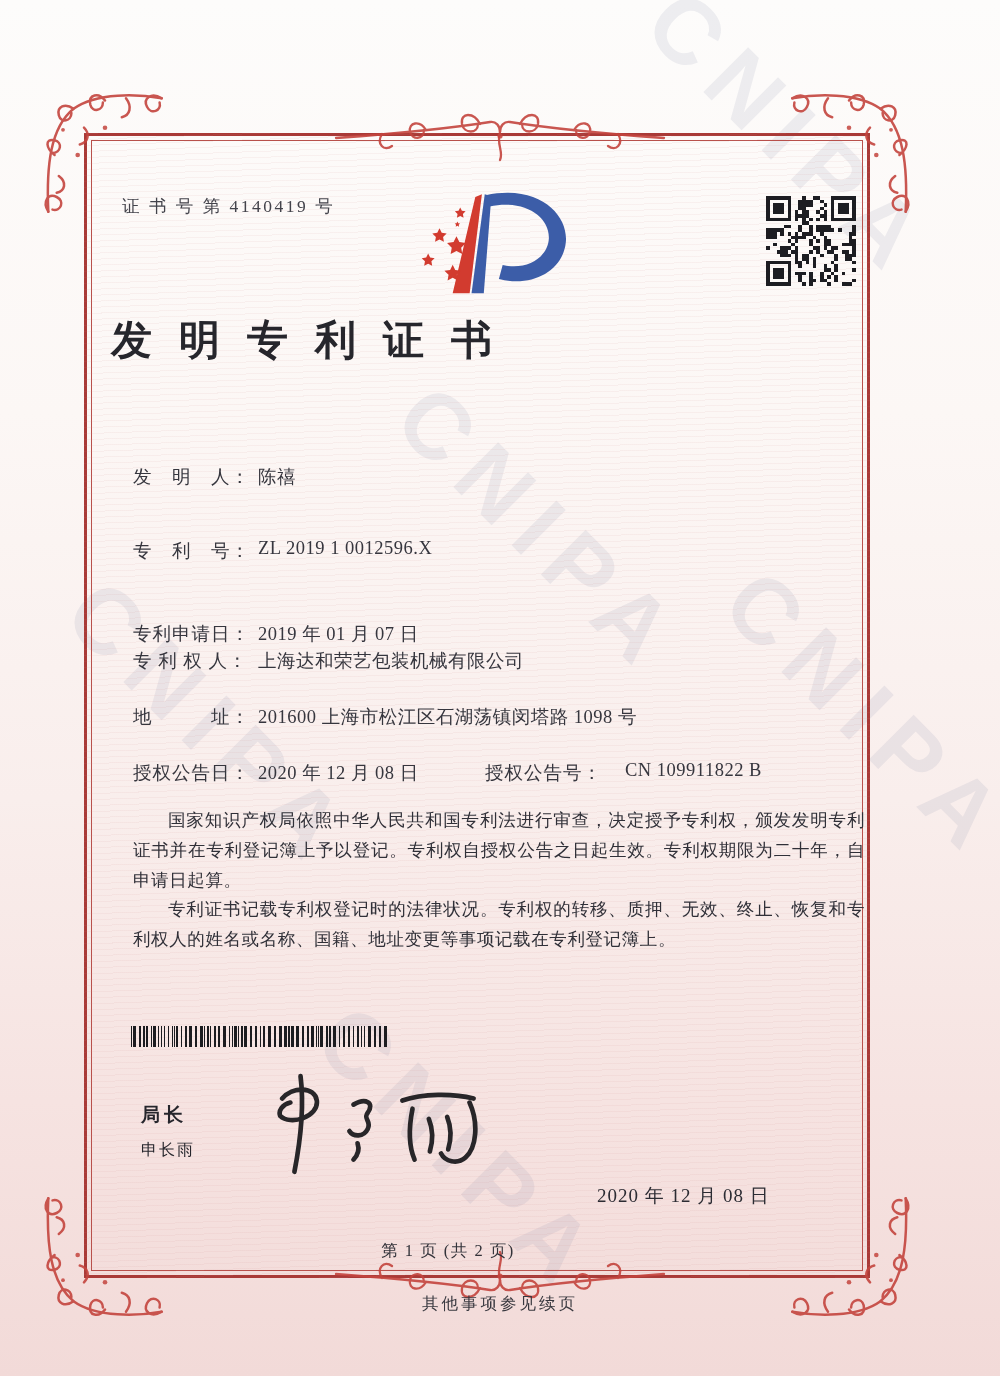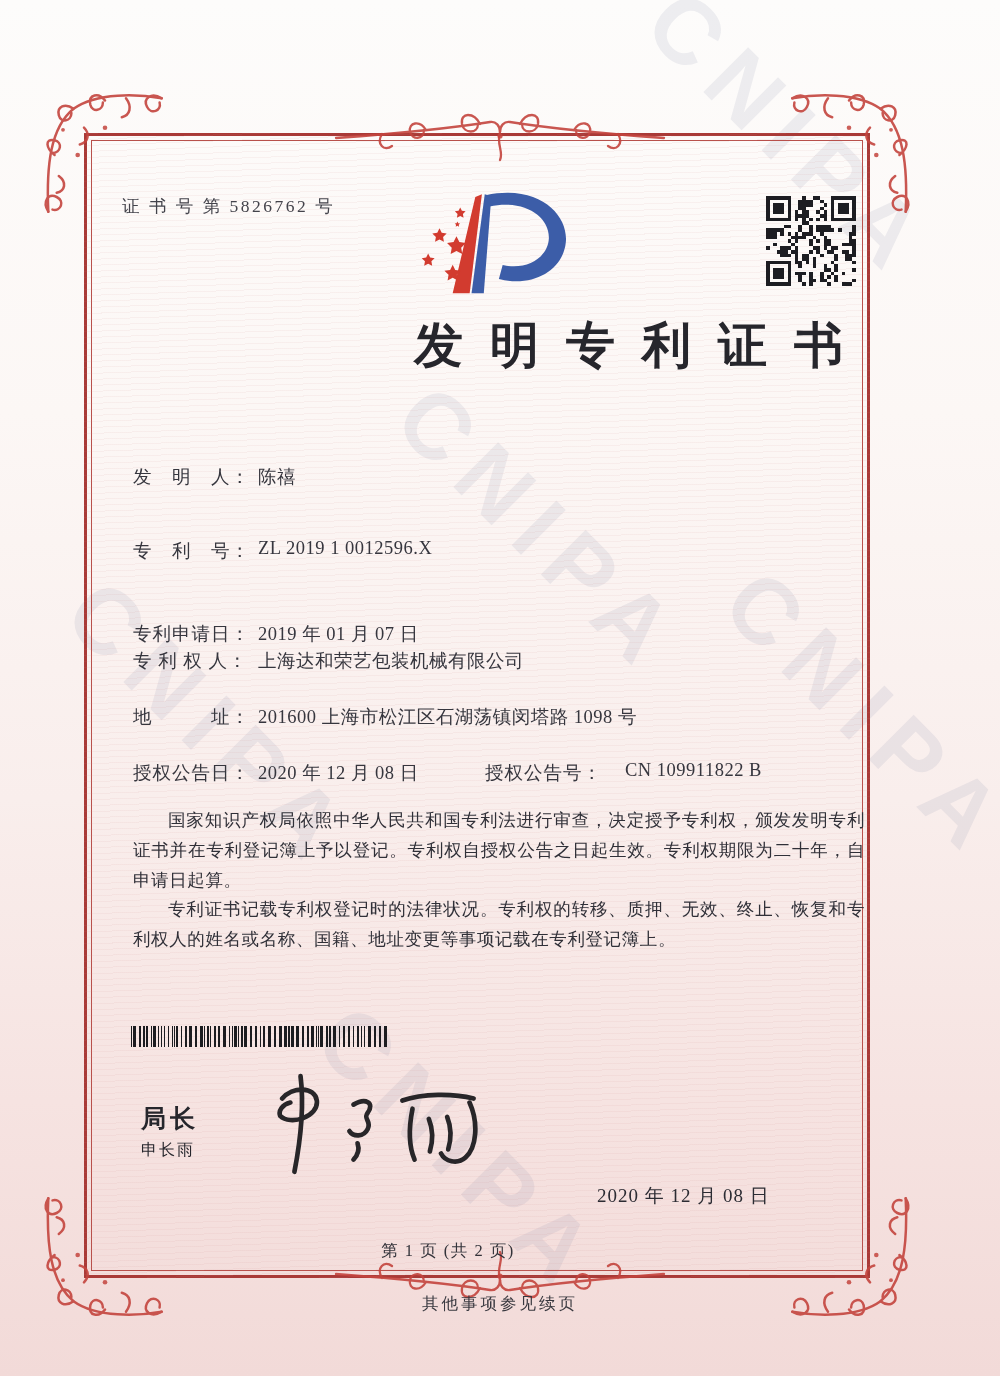--- a/index.html
+++ b/index.html
@@ -14,34 +14,34 @@
   
   .frame-outer{position:absolute;left:84px;top:133px;width:786px;height:1145px;border:3px solid #a93a37;box-sizing:border-box;}
   .frame-inner{position:absolute;left:91px;top:140px;width:772px;height:1131px;border:1px solid #b8504b;box-sizing:border-box;}
   
   .wm{position:absolute;font-family:"Liberation Sans","DejaVu Sans",sans-serif;font-weight:700;font-size:92px;
     letter-spacing:16px;color:rgba(120,135,168,0.12);transform:rotate(45deg);transform-origin:left top;
     white-space:nowrap;pointer-events:none;}
   .cert-no{position:absolute;left:122px;top:194px;font-size:17.5px;letter-spacing:2.5px;color:#43434b;}
   .logo{position:absolute;left:402px;top:182px;}
   .qr{position:absolute;left:766px;top:196px;width:90px;height:90px;}
-  .title{position:absolute;left:84px;top:313px;width:786px;text-align:right;font-size:49px;font-weight:700;
+  .title{position:absolute;left:84px;top:313px;width:786px;text-align:left;font-size:41px;font-weight:700;
     letter-spacing:27px;text-indent:27px;color:#26262c;}
   
   .row{position:absolute;left:133px;width:740px;height:26px;font-size:18.5px;color:#36363e;white-space:nowrap;}
   .row .lab{position:absolute;left:0;letter-spacing:1px;}
   .row .val{position:absolute;left:125px;letter-spacing:0.5px;}
   .row .lab2{position:absolute;left:352px;letter-spacing:1px;}
   .row .val2{position:absolute;left:492px;letter-spacing:0.5px;}
   .paras{position:absolute;left:133px;top:806px;width:732px;font-size:17.5px;line-height:29.8px;
     color:#303038;text-align:justify;letter-spacing:0.6px;}
   .paras p{margin:0;text-indent:2em;}
   .barcode{position:absolute;left:131px;top:1026px;}
   .sig-title{position:absolute;left:141px;top:1102px;font-family:"Liberation Sans","DejaVu Sans",sans-serif;
-    font-weight:700;font-size:25px;letter-spacing:4px;color:#26262c;}
+    font-weight:700;font-size:19px;letter-spacing:4px;color:#26262c;}
   .sig-name{position:absolute;left:141px;top:1140px;font-family:"Liberation Sans","DejaVu Sans",sans-serif;
     font-weight:400;font-size:16px;letter-spacing:2px;color:#26262c;}
   .signature{position:absolute;left:263px;top:1070px;}
   .date{position:absolute;left:597px;top:1183px;font-size:19px;letter-spacing:1px;color:#2c2c33;}
   .page-info{position:absolute;left:84px;top:1240px;width:728px;text-align:center;font-size:16.5px;
     letter-spacing:1.5px;color:#33333a;}
   .foot-note{position:absolute;left:0;top:1293px;width:1000px;text-align:center;font-size:16.5px;
     letter-spacing:3px;color:#38383f;}
   .orn{position:absolute;pointer-events:none;}
   svg{display:block;}
@@ -112,21 +112,21 @@
   <svg class="orn" style="left:786px;top:1192px;transform:scale(-1,-1);" width="126" height="126">
       <use href="#flourish"></use>
     </svg>
   <svg class="orn" style="left:330px;top:100px;" width="340" height="70">
       <use href="#centerpiece"></use>
     </svg>
   <svg class="orn" style="left:330px;top:1242px;transform:scaleY(-1);" width="340" height="70">
       <use href="#centerpiece"></use>
     </svg>
 
-  <div class="cert-no">证 书 号 第 5826762 号</div>
+  <div class="cert-no">证 书 号 第 4140419 号</div>
 
   <svg class="logo" width="190" height="132" viewBox="0 0 200 140">
     <defs>
       <path id="star" d="M0,-10 L2.94,-4.05 9.51,-3.09 4.76,1.55 5.88,8.09 0,5 -5.88,8.09 -4.76,1.55 -9.51,-3.09 -2.94,-4.05 Z" fill="#d23b2f"></path>
     </defs>
 
     <path d="M88,14 C146,2 176,36 173,64 C170,94 138,112 102,103 L106,88 C132,94 154,80 155,60 C156,36 128,18 92,26 Z" fill="#3c5da8"></path>
 
     <polygon points="87,13 94,15 86,118 73,118" fill="#3c5da8"></polygon>
 

